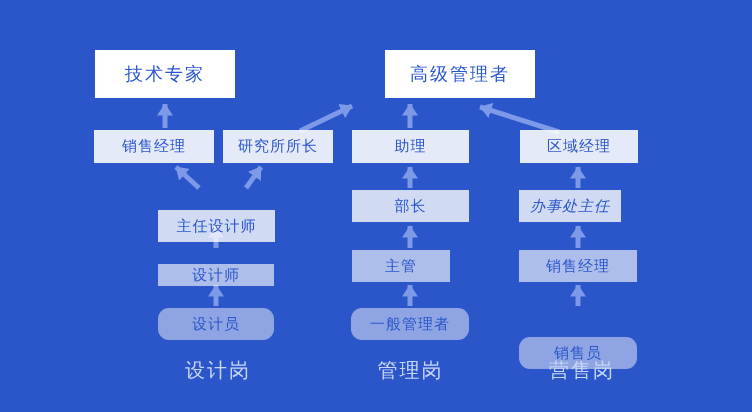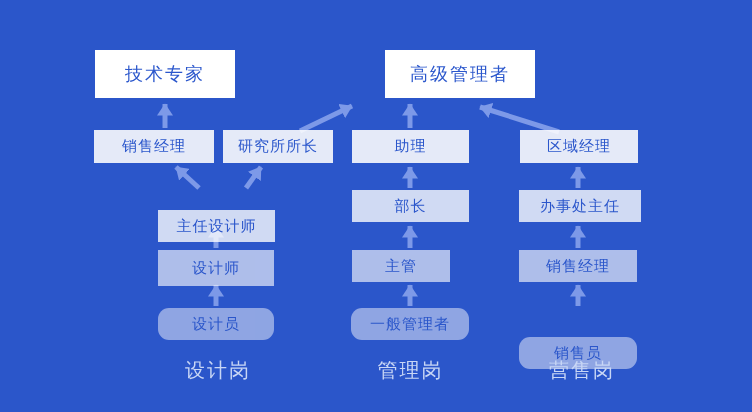--- a/index.html
+++ b/index.html
@@ -88,23 +88,23 @@
   <div class="node r1" style="left:95px;top:50px;width:140px;height:48px;">技术专家</div>
   <div class="node r1" style="left:337px;top:50px;width:150px;height:48px;margin-left:48px;">高级管理者</div>
 
   <div class="node r2" style="left:94px;top:130px;width:120px;height:33px;">销售经理</div>
   <div class="node r2" style="left:223px;top:130px;width:110px;height:33px;">研究所所长</div>
   <div class="node r2" style="left:352px;top:130px;width:117px;height:33px;">助理</div>
   <div class="node r2" style="left:520px;top:130px;width:118px;height:33px;">区域经理</div>
 
   <div class="node r3" style="left:158px;top:190px;width:117px;height:32px;margin-top:20px;">主任设计师</div>
   <div class="node r3" style="left:352px;top:190px;width:117px;height:32px;">部长</div>
-  <div class="node r3" style="left:519px;top:190px;width:122px;height:32px;">办事处主任</div>
+  <div class="node r3" style="left:519px;top:190px;width:102px;height:32px;font-style:italic;">办事处主任</div>
 
-  <div class="node r4" style="left:158px;top:250px;width:116px;height:36px;">设计师</div>
+  <div class="node r4" style="left:158px;top:264px;width:116px;height:22px;">设计师</div>
   <div class="node r4" style="left:352px;top:250px;width:98px;height:32px;">主管</div>
   <div class="node r4" style="left:519px;top:250px;width:118px;height:32px;">销售经理</div>
 
   <div class="node r5" style="left:158px;top:308px;width:116px;height:32px;">设计员</div>
   <div class="node r5" style="left:351px;top:308px;width:118px;height:32px;">一般管理者</div>
   <div class="node r5" style="left:519px;top:308px;width:118px;height:32px;margin-top:29px;">销售员</div>
 
   <div class="col-label" style="left:158px;width:120px;">设计岗</div>
   <div class="col-label" style="left:352px;width:117px;">管理岗</div>
   <div class="col-label" style="left:522px;width:120px;">营售岗</div>

